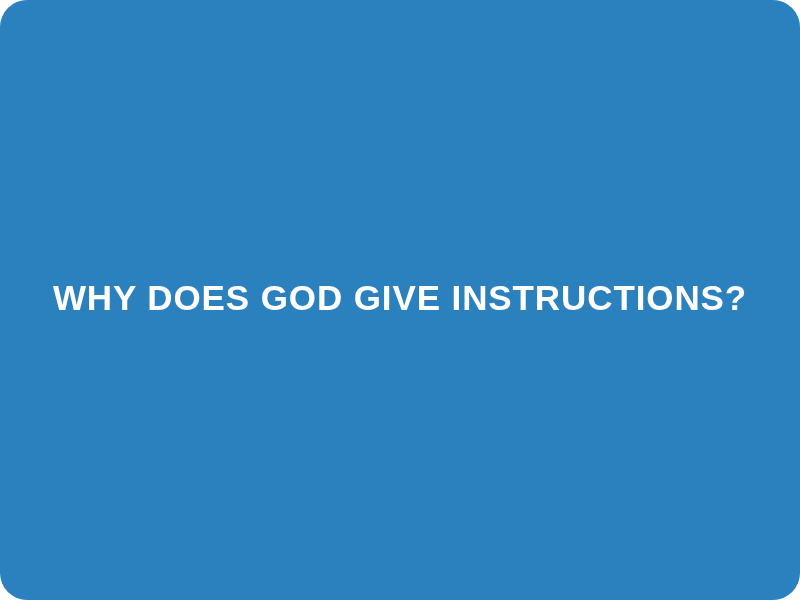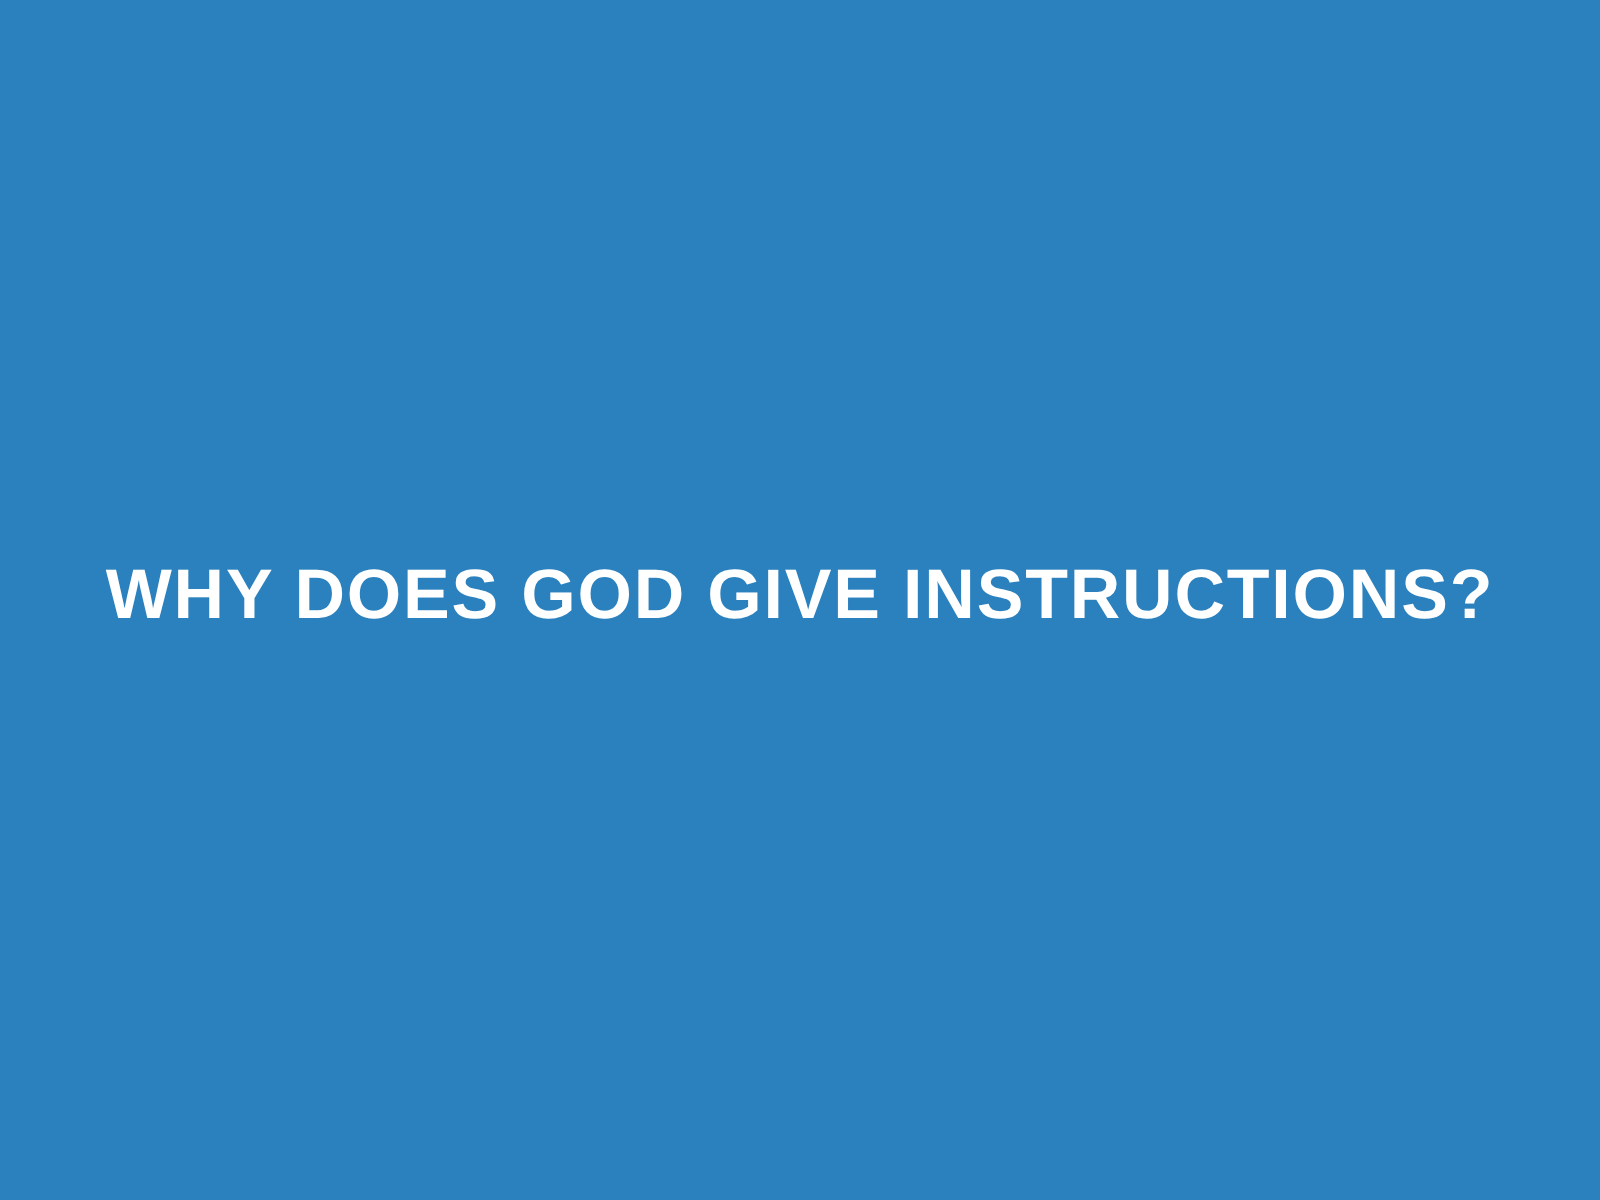--- a/index.html
+++ b/index.html
@@ -14,20 +14,21 @@
   }
   #banner {
     position: relative;
     width: 800px;
     height: 600px;
     background: #2b80be;
     display: flex;
     align-items: center;
     justify-content: center;
     box-sizing: border-box;
+    border-radius: 27px;
   }
   #title-block {
     position: absolute;
     left: 0;
     right: 0;
     top: 0;
     height: 600px;
     display: flex;
     align-items: center;
     justify-content: center;

